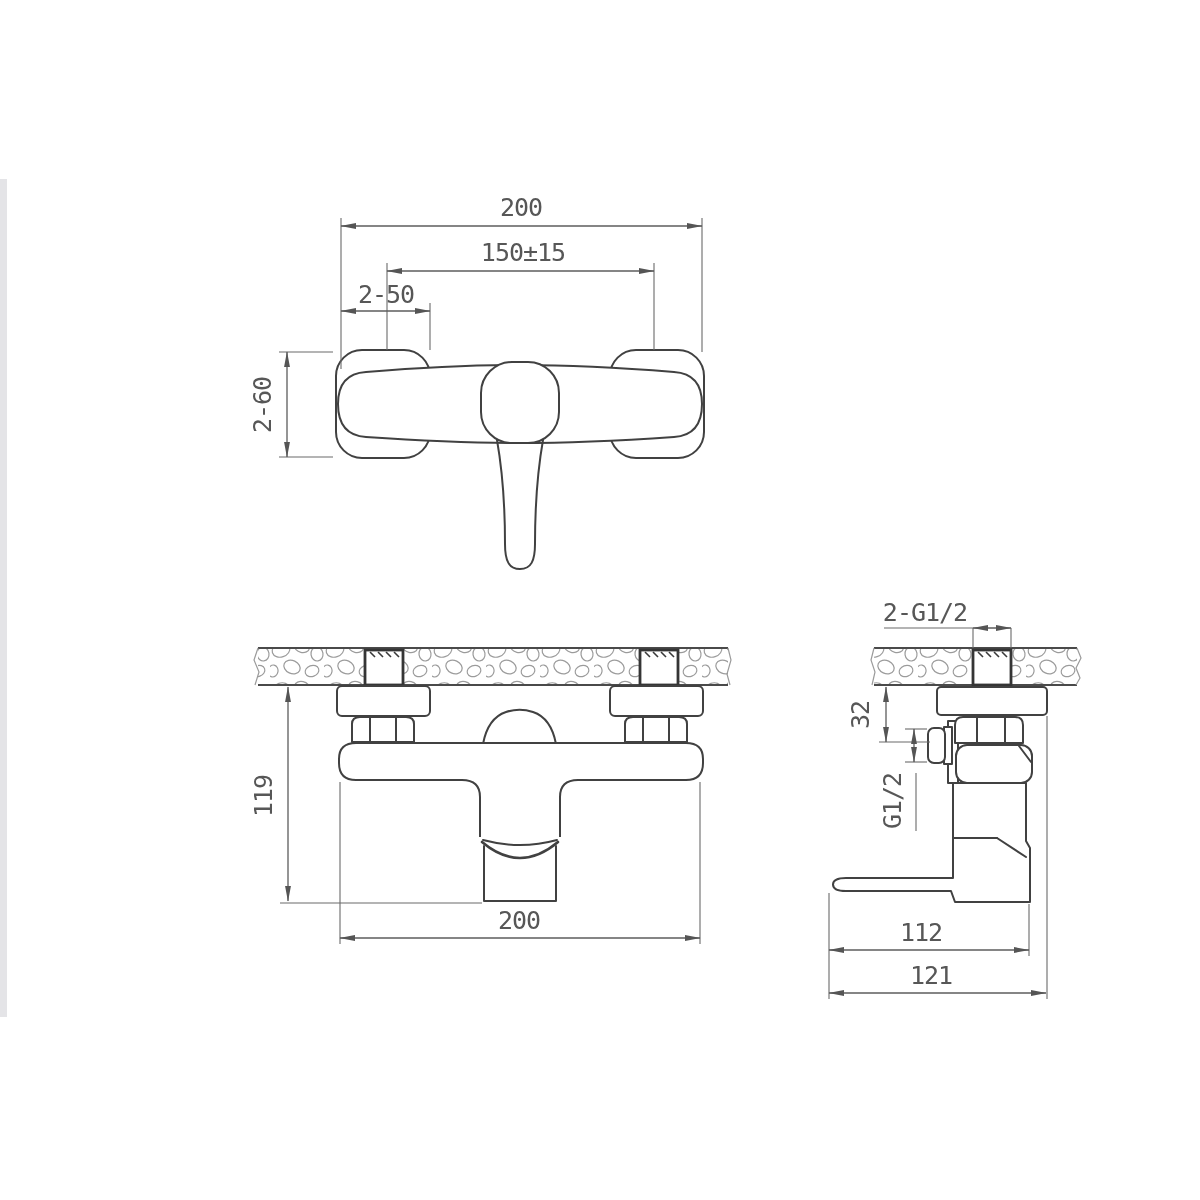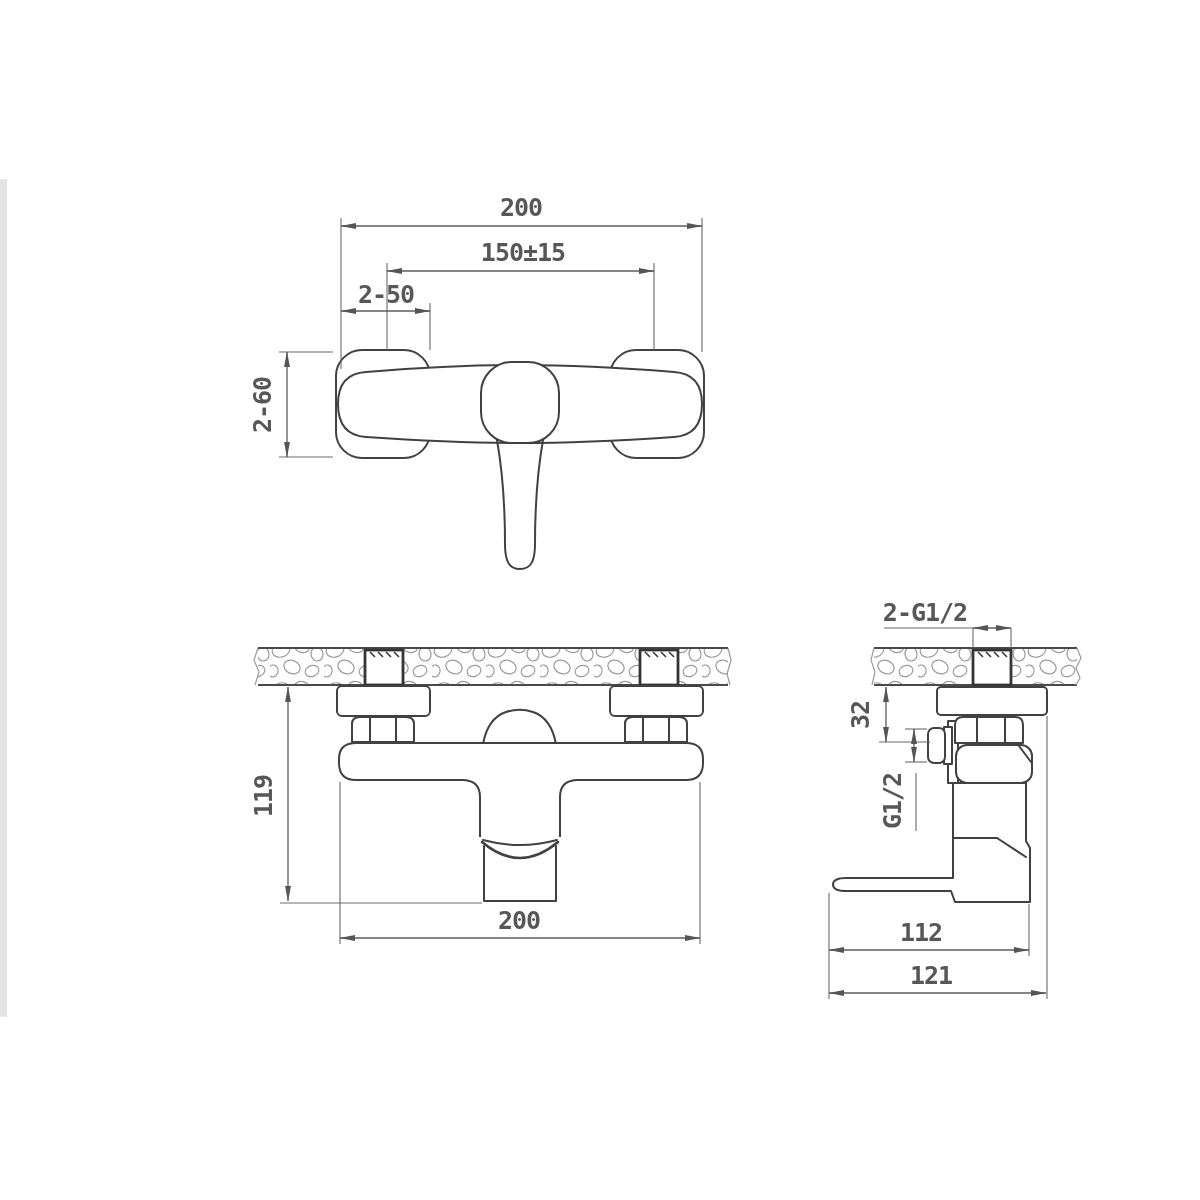--- a/index.html
+++ b/index.html
@@ -1,17 +1,17 @@
 <!DOCTYPE html>
 <html><head>
 <meta charset="utf-8">
 <style>
   html,body{margin:0;padding:0;background:#ffffff;}
   #canvas{position:relative;width:1188px;height:1200px;background:#ffffff;overflow:hidden;
-          font-family:"DejaVu Sans Mono", monospace;font-weight:bold;}
+          font-family:"DejaVu Sans Mono", monospace;}
   #photo-strip{position:absolute;left:0;top:179px;width:7px;height:838px;background:#e4e4e7;}
   svg{position:absolute;left:0;top:0;}
   .obj{stroke:#414141;stroke-width:2;fill:none;stroke-linecap:round;stroke-linejoin:round;}
   .objf{stroke:#414141;stroke-width:2;fill:#ffffff;stroke-linejoin:round;}
   .thick{stroke:#353535;stroke-width:2.8;fill:#ffffff;}
   .dim{stroke:#5c5c5c;stroke-width:1.3;fill:none;}
   .ext{stroke:#6a6a6a;stroke-width:1.1;fill:none;}
   .peb{stroke:#9b9b9b;stroke-width:1.2;fill:none;}
   .walledge{stroke:#4a4a4a;stroke-width:1.8;fill:none;}
   .tick{stroke:#3a3a3a;stroke-width:1.6;}

